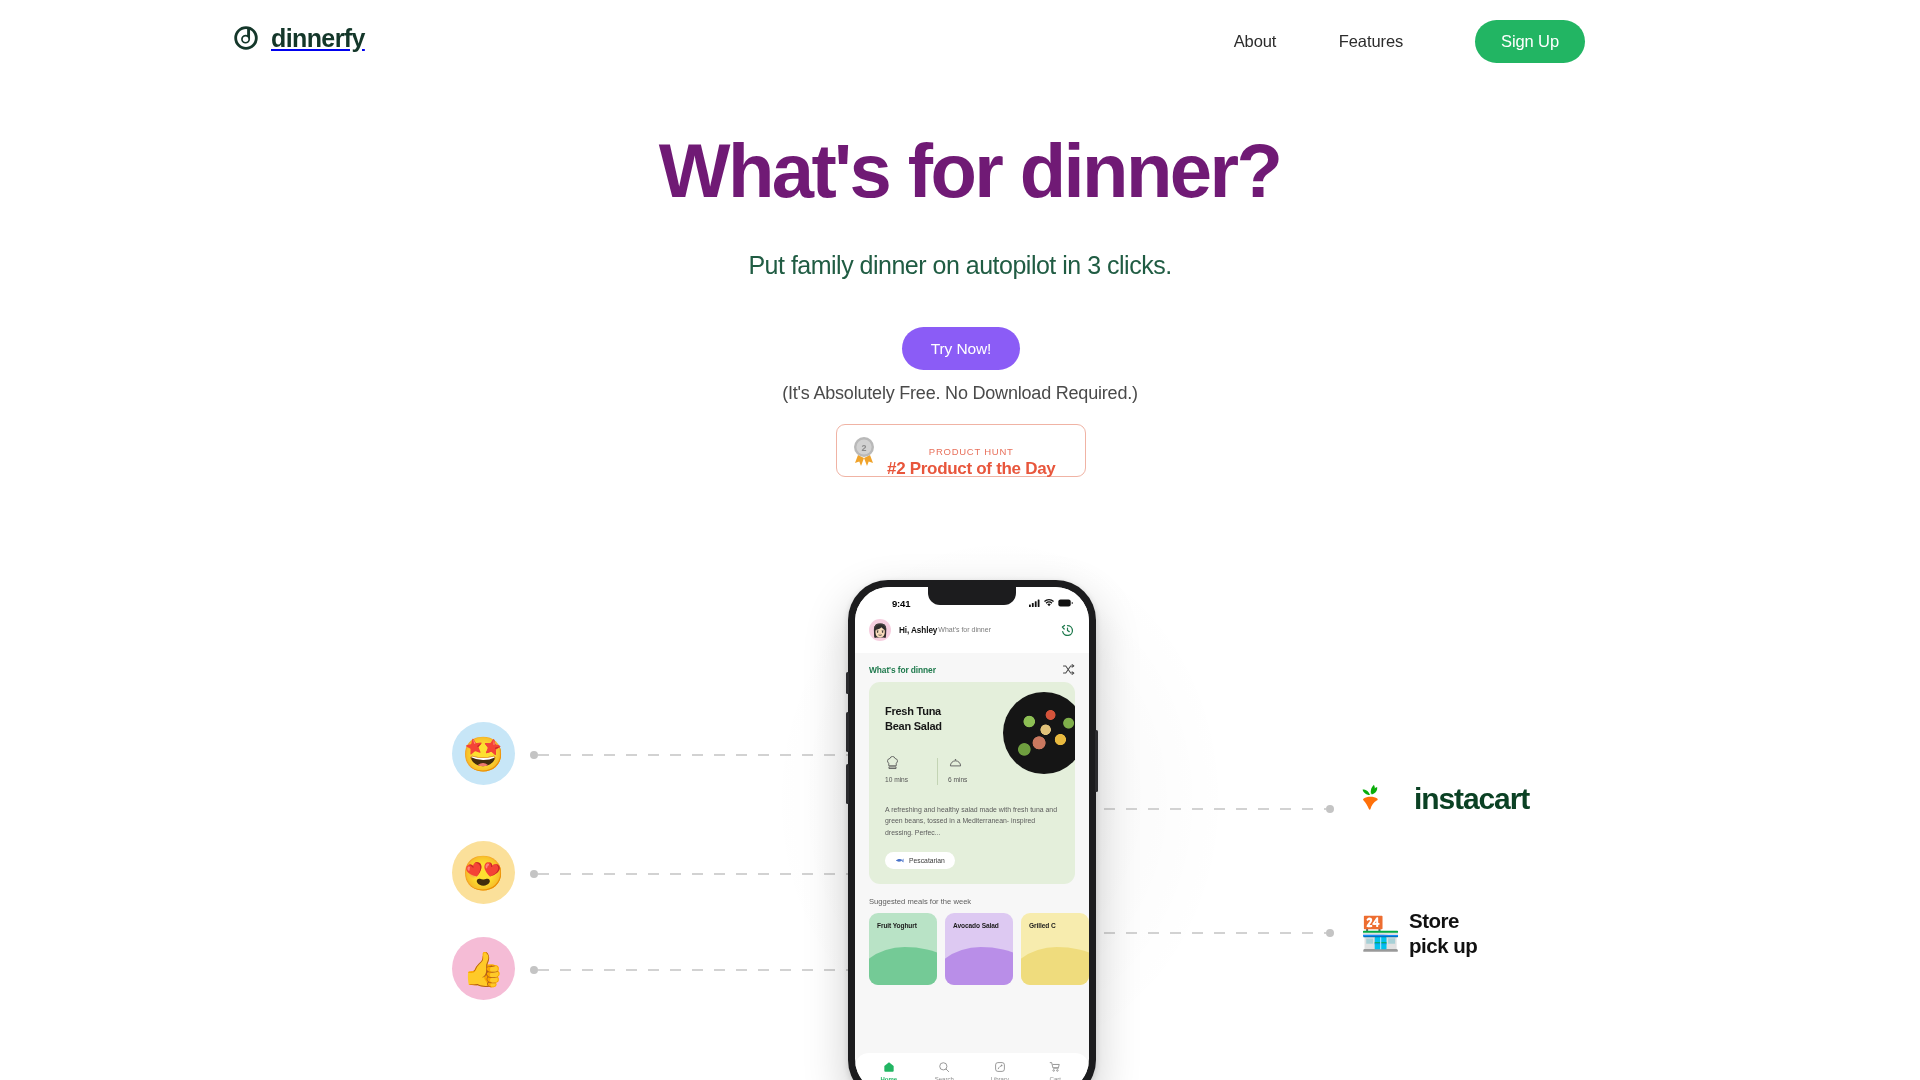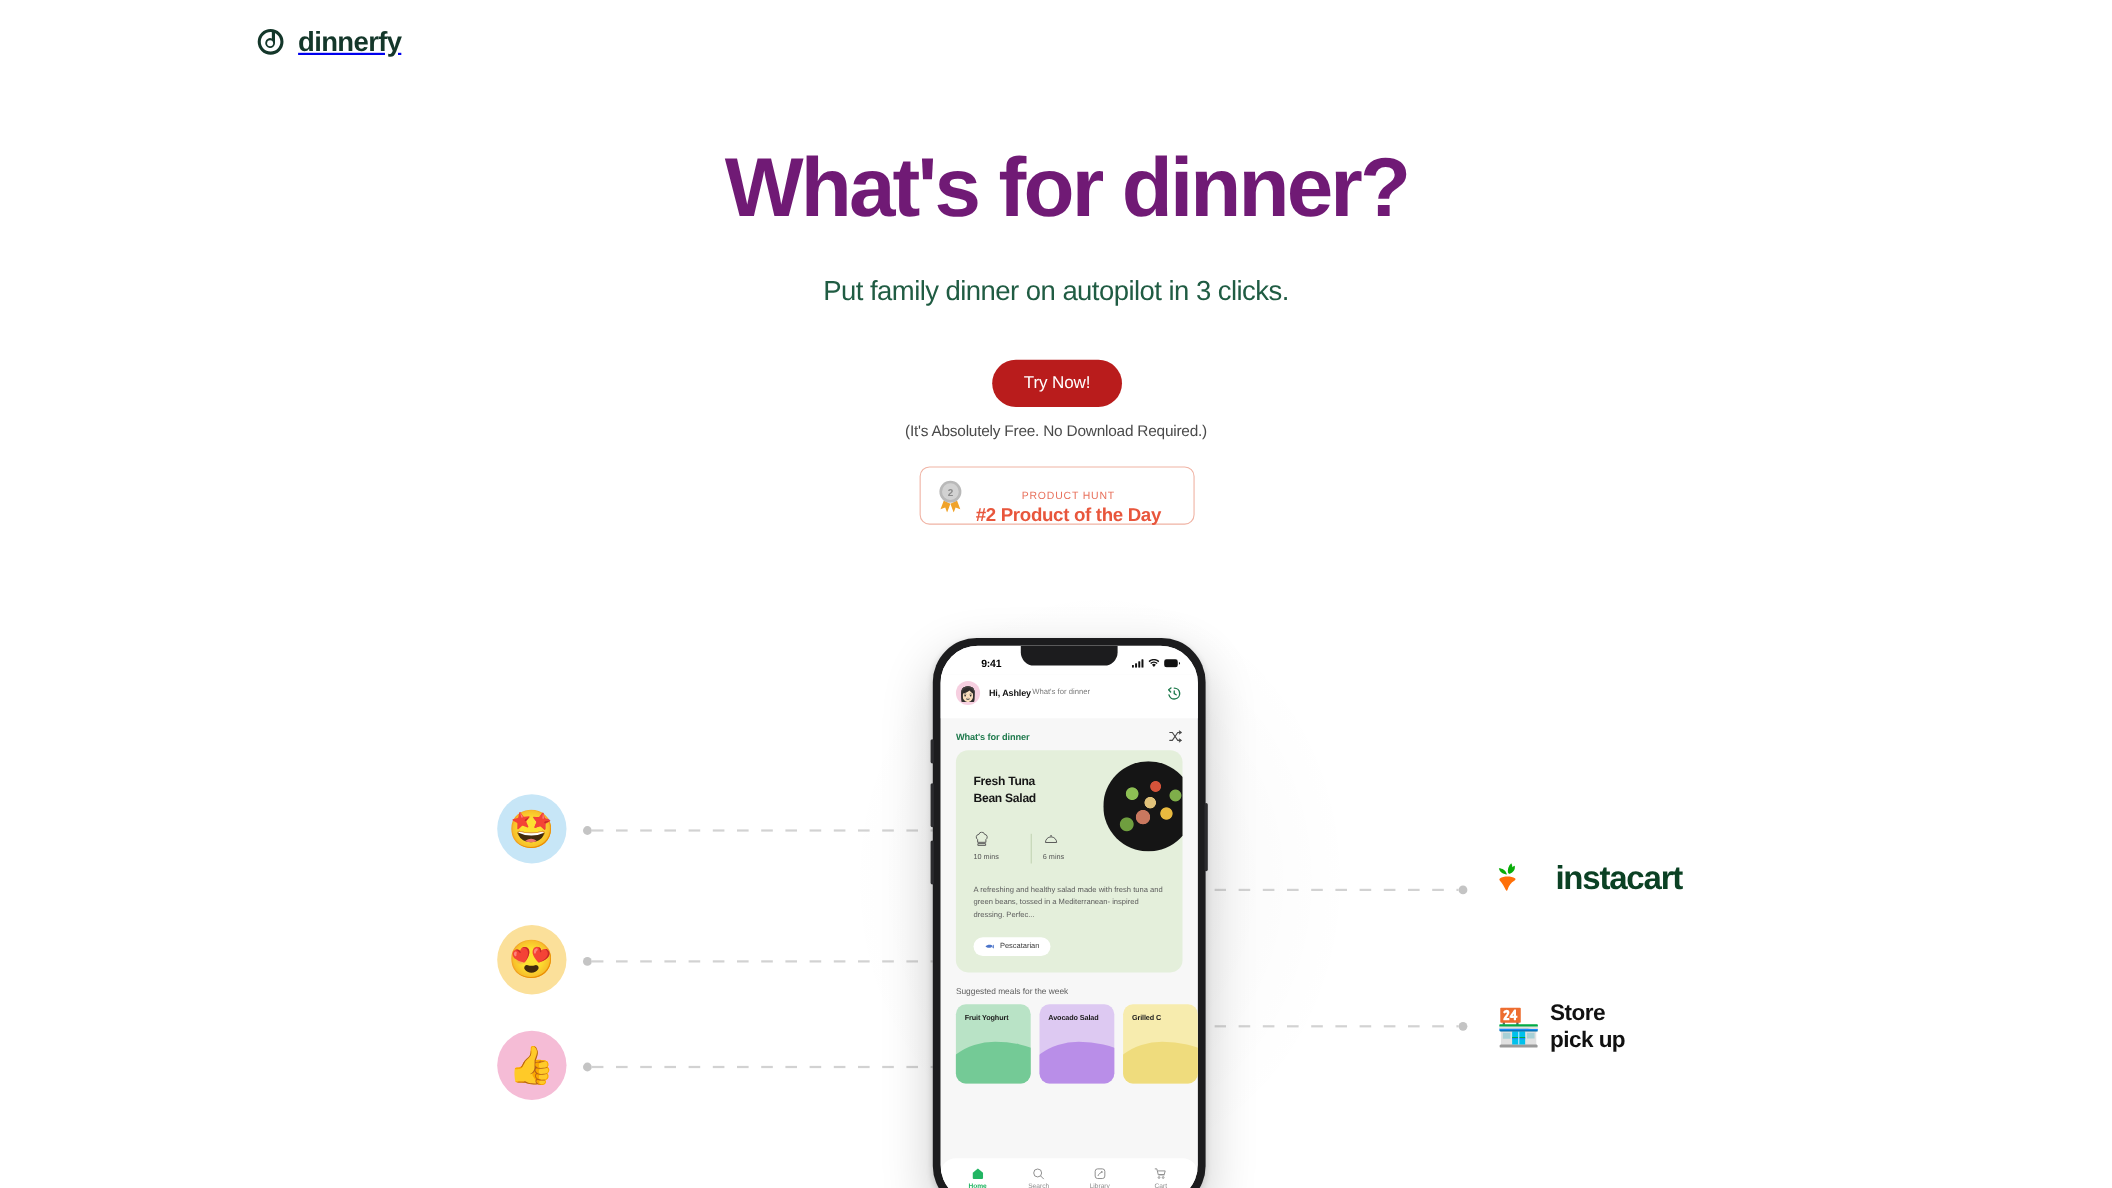--- a/index.html
+++ b/index.html
@@ -51,26 +51,26 @@
     font-size:76px; font-weight:800; color:#701a75;
     letter-spacing:-2.6px; line-height:1.08;padding-left:19px;
   }
   .hero-sub {
     position:absolute; top:251px; left:0; width:1920px;
     font-size:25px; color:#205c43; letter-spacing:-0.5px;
   }
   .try-btn {
     position:absolute; top:327px; left:902px;
     width:118px; height:43px;
-    background:#b91c1c; color:#fff; border:none; border-radius:999px;
+    background:#8b5cf6; color:#fff; border:none; border-radius:999px;
     font-size:15.5px; font-weight:500; cursor:pointer; letter-spacing:-0.1px;
   }
   .free-note {
     position:absolute; top:383px; left:0; width:1920px;
-    font-size:14px; color:#4a4a4a; letter-spacing:-0.2px;
+    font-size:18px; color:#4a4a4a; letter-spacing:-0.2px;
   }
 
   
   .ph-badge {
     position:absolute; top:424px; left:836px;
     width:250px; height:53px;
     border:1.4px solid #f0b3a4; border-radius:9px;
     display:flex; align-items:center; gap:10px;
     padding:0 14px; background:#fff; cursor:pointer;
   }
@@ -264,20 +264,25 @@
 <header class="header">
   <a class="brand" href="#">
     <svg class="brand-mark" viewBox="0 0 32 32">
       <path d="M16 2.6a13.4 13.4 0 1 0 0 26.8 13.4 13.4 0 0 0 0-26.8zm0 3.2c5.63 0 10.2 4.57 10.2 10.2S21.63 26.2 16 26.2 5.8 21.63 5.8 16 10.37 5.8 16 5.8z" fill="#14372a"></path>
       <path d="M20.6 5.2v12.1a5.1 5.1 0 1 1-3.3-4.77V5.2z" fill="#14372a"></path>
       <circle cx="15.5" cy="17.4" r="3.1" fill="#ffffff"></circle>
     </svg>
     <span class="brand-name">dinnerfy</span>
   </a>
 
+  <nav class="nav">
+    <a class="nav-link" href="#">About</a>
+    <a class="nav-link features" href="#">Features</a>
+    <button class="signup-btn">Sign Up</button>
+  </nav>
 </header>
 
 <section class="hero">
   <h1 class="hero-title">What's for dinner?</h1>
   <p class="hero-sub">Put family dinner on autopilot in 3 clicks.</p>
   <button class="try-btn">Try Now!</button>
   <p class="free-note">(It's Absolutely Free. No Download Required.)</p>
 
   <div class="ph-badge">
     <svg class="ph-medal" viewBox="0 0 26 30">

